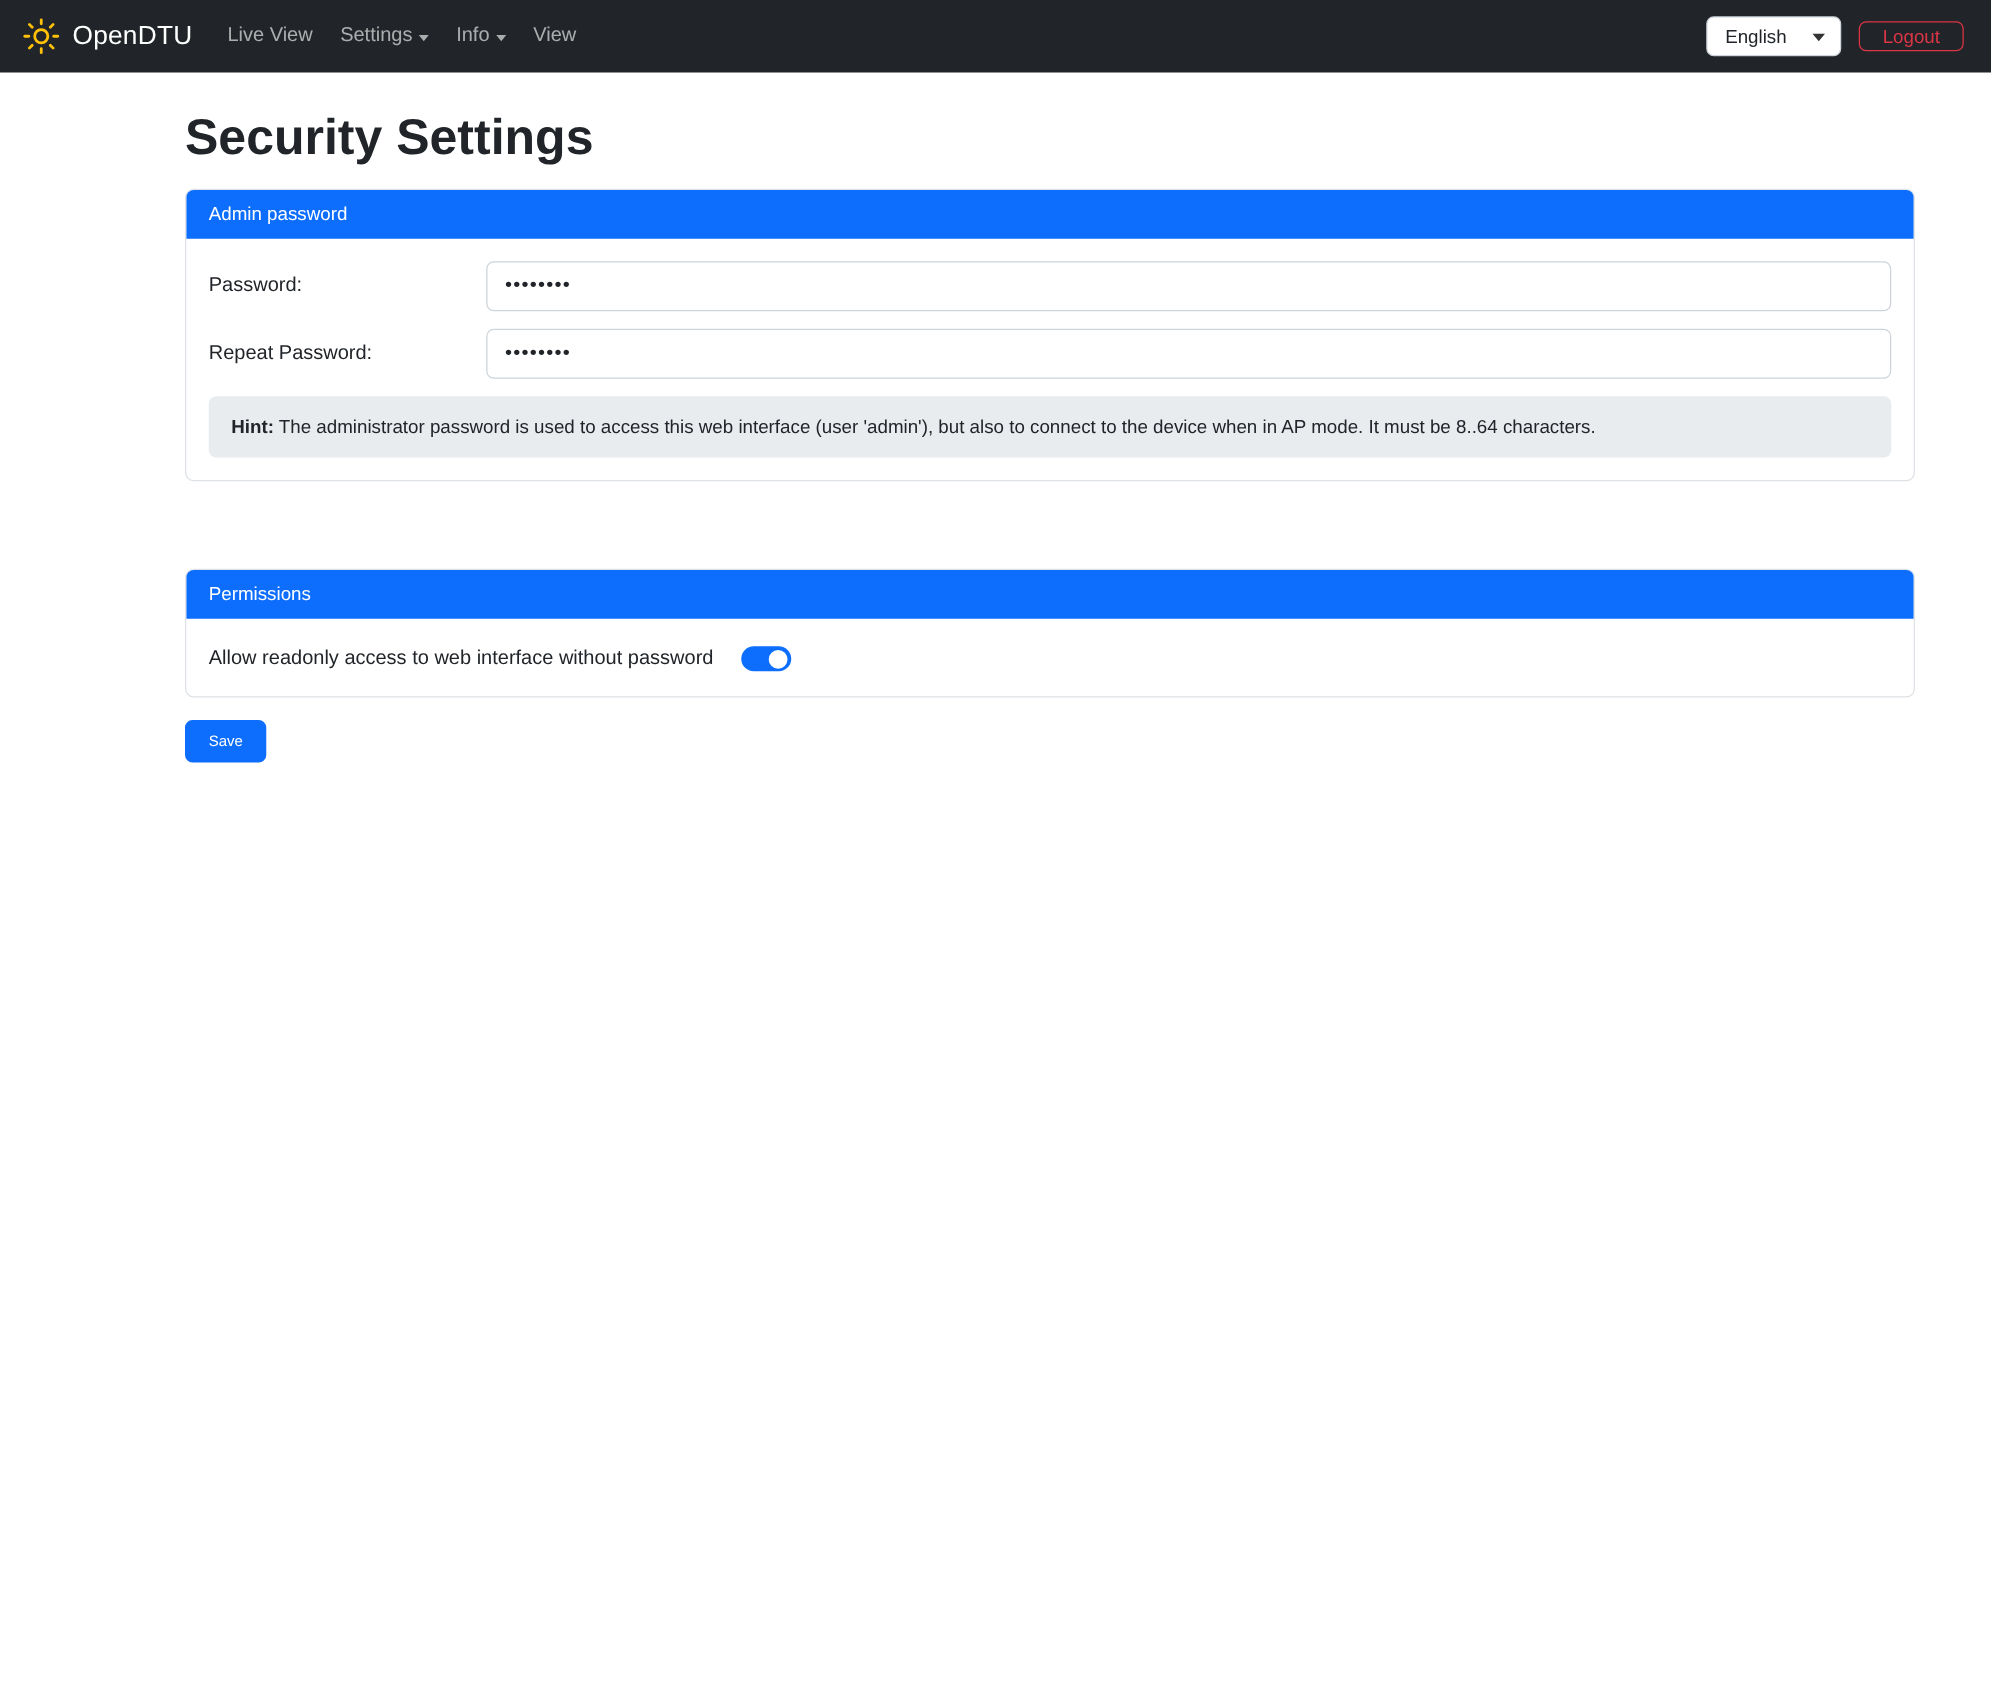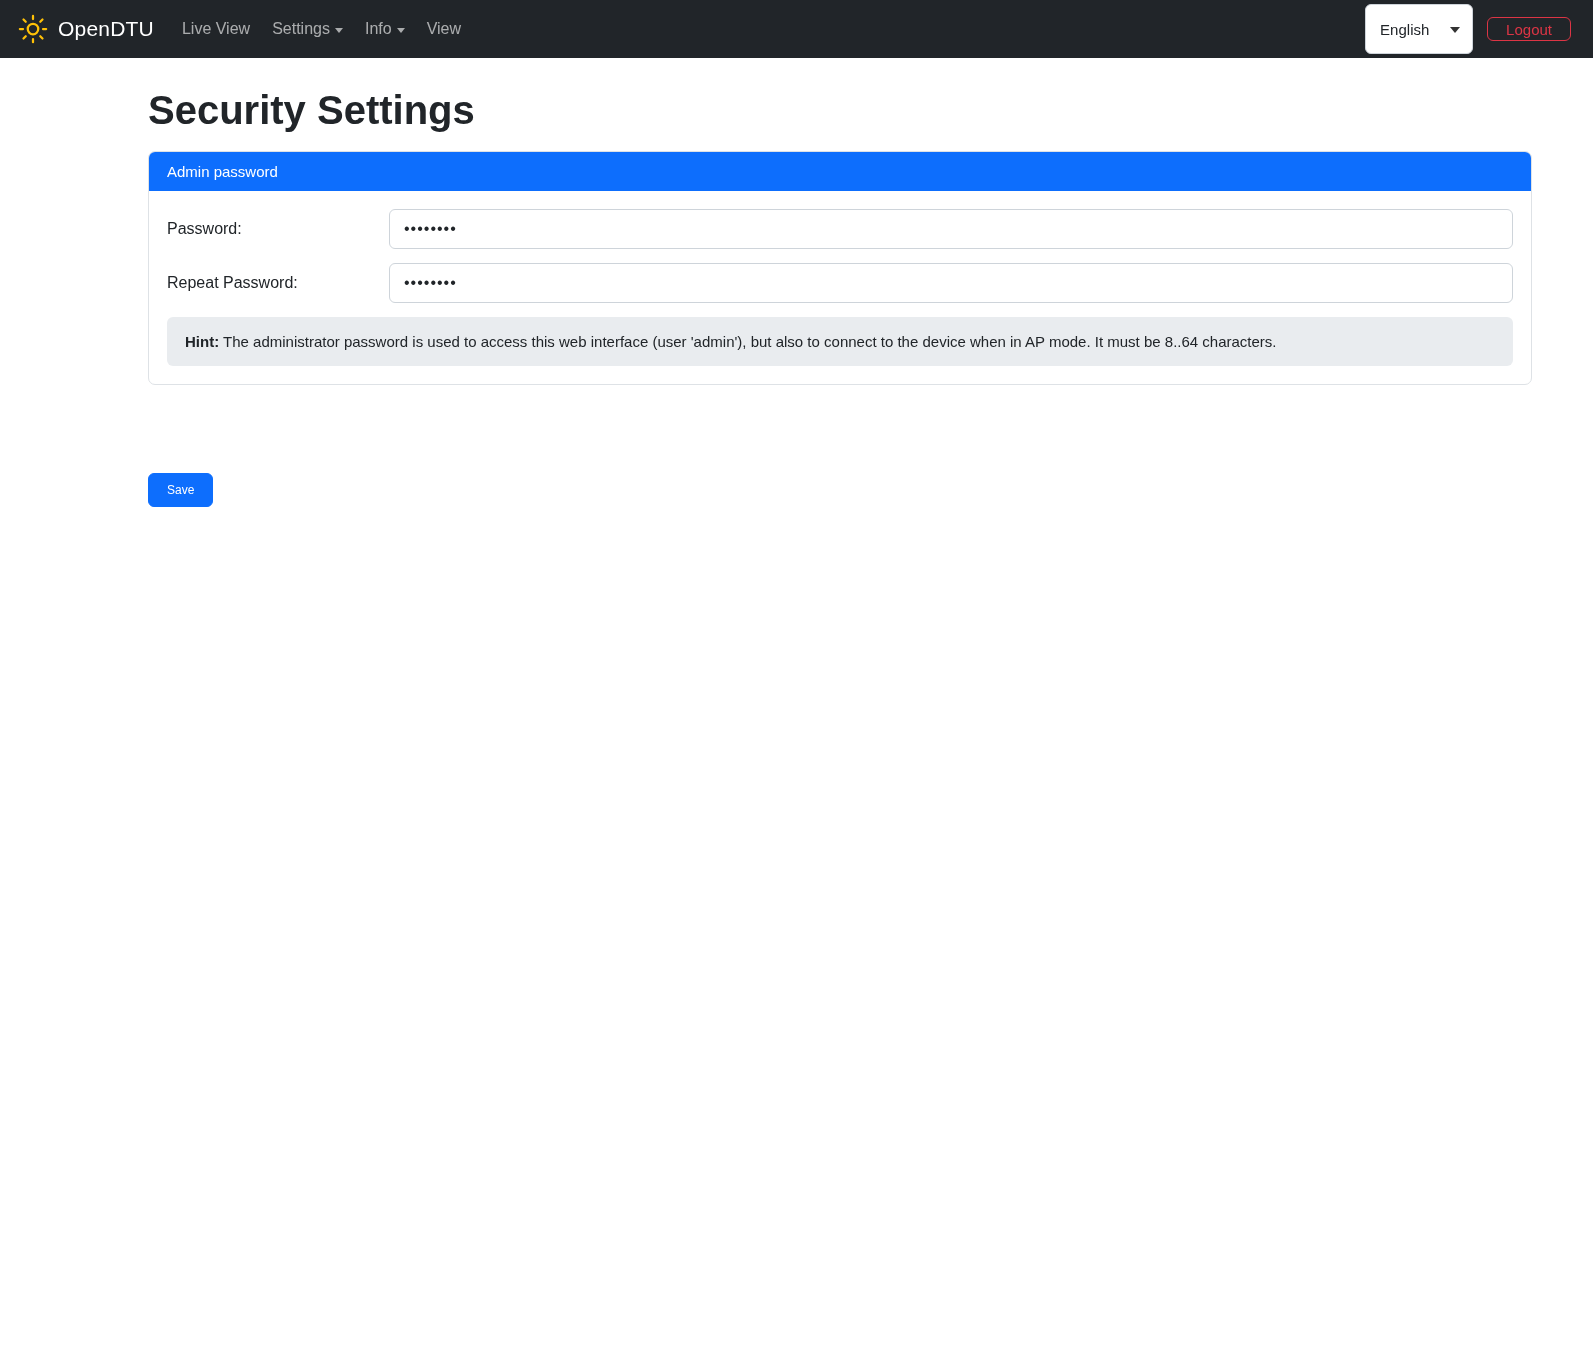--- a/index.html
+++ b/index.html
@@ -67,21 +67,21 @@
     top: 0;
     height: 58px;
     display: flex;
     align-items: center;
     gap: 14px;
   }
   .lang-select {
     background: #ffffff;
     border: 1px solid #ced4da;
     border-radius: 6px;
-    height: 50px;
+    height: 32px;
     min-width: 108px;
     padding: 0 34px 0 14px;
     font-size: 15px;
     color: #212529;
     font-family: "Liberation Sans", sans-serif;
     display: flex;
     align-items: center;
     position: relative;
     cursor: pointer;
   }
@@ -286,16 +286,27 @@
       <div class="hint-box">
         <b>Hint:</b><span> The administrator password is used to access this web interface (user 'admin'), but also to connect to the device when in AP mode. It must be 8..64 characters.</span>
       </div>
 
     </div>
   </div>
 
   <div class="spacer"></div>
 
   
+  <div class="card">
+    <div class="card-header">Permissions</div>
+    <div class="card-body">
+      <div class="perm-row">
+        <span class="perm-label">Allow readonly access to web interface without password</span>
+        <span class="toggle">
+          <span class="knob"></span>
+        </span>
+      </div>
+    </div>
+  </div>
 
   <button class="save-btn">Save</button>
 
 </div>
 
 </body></html>

